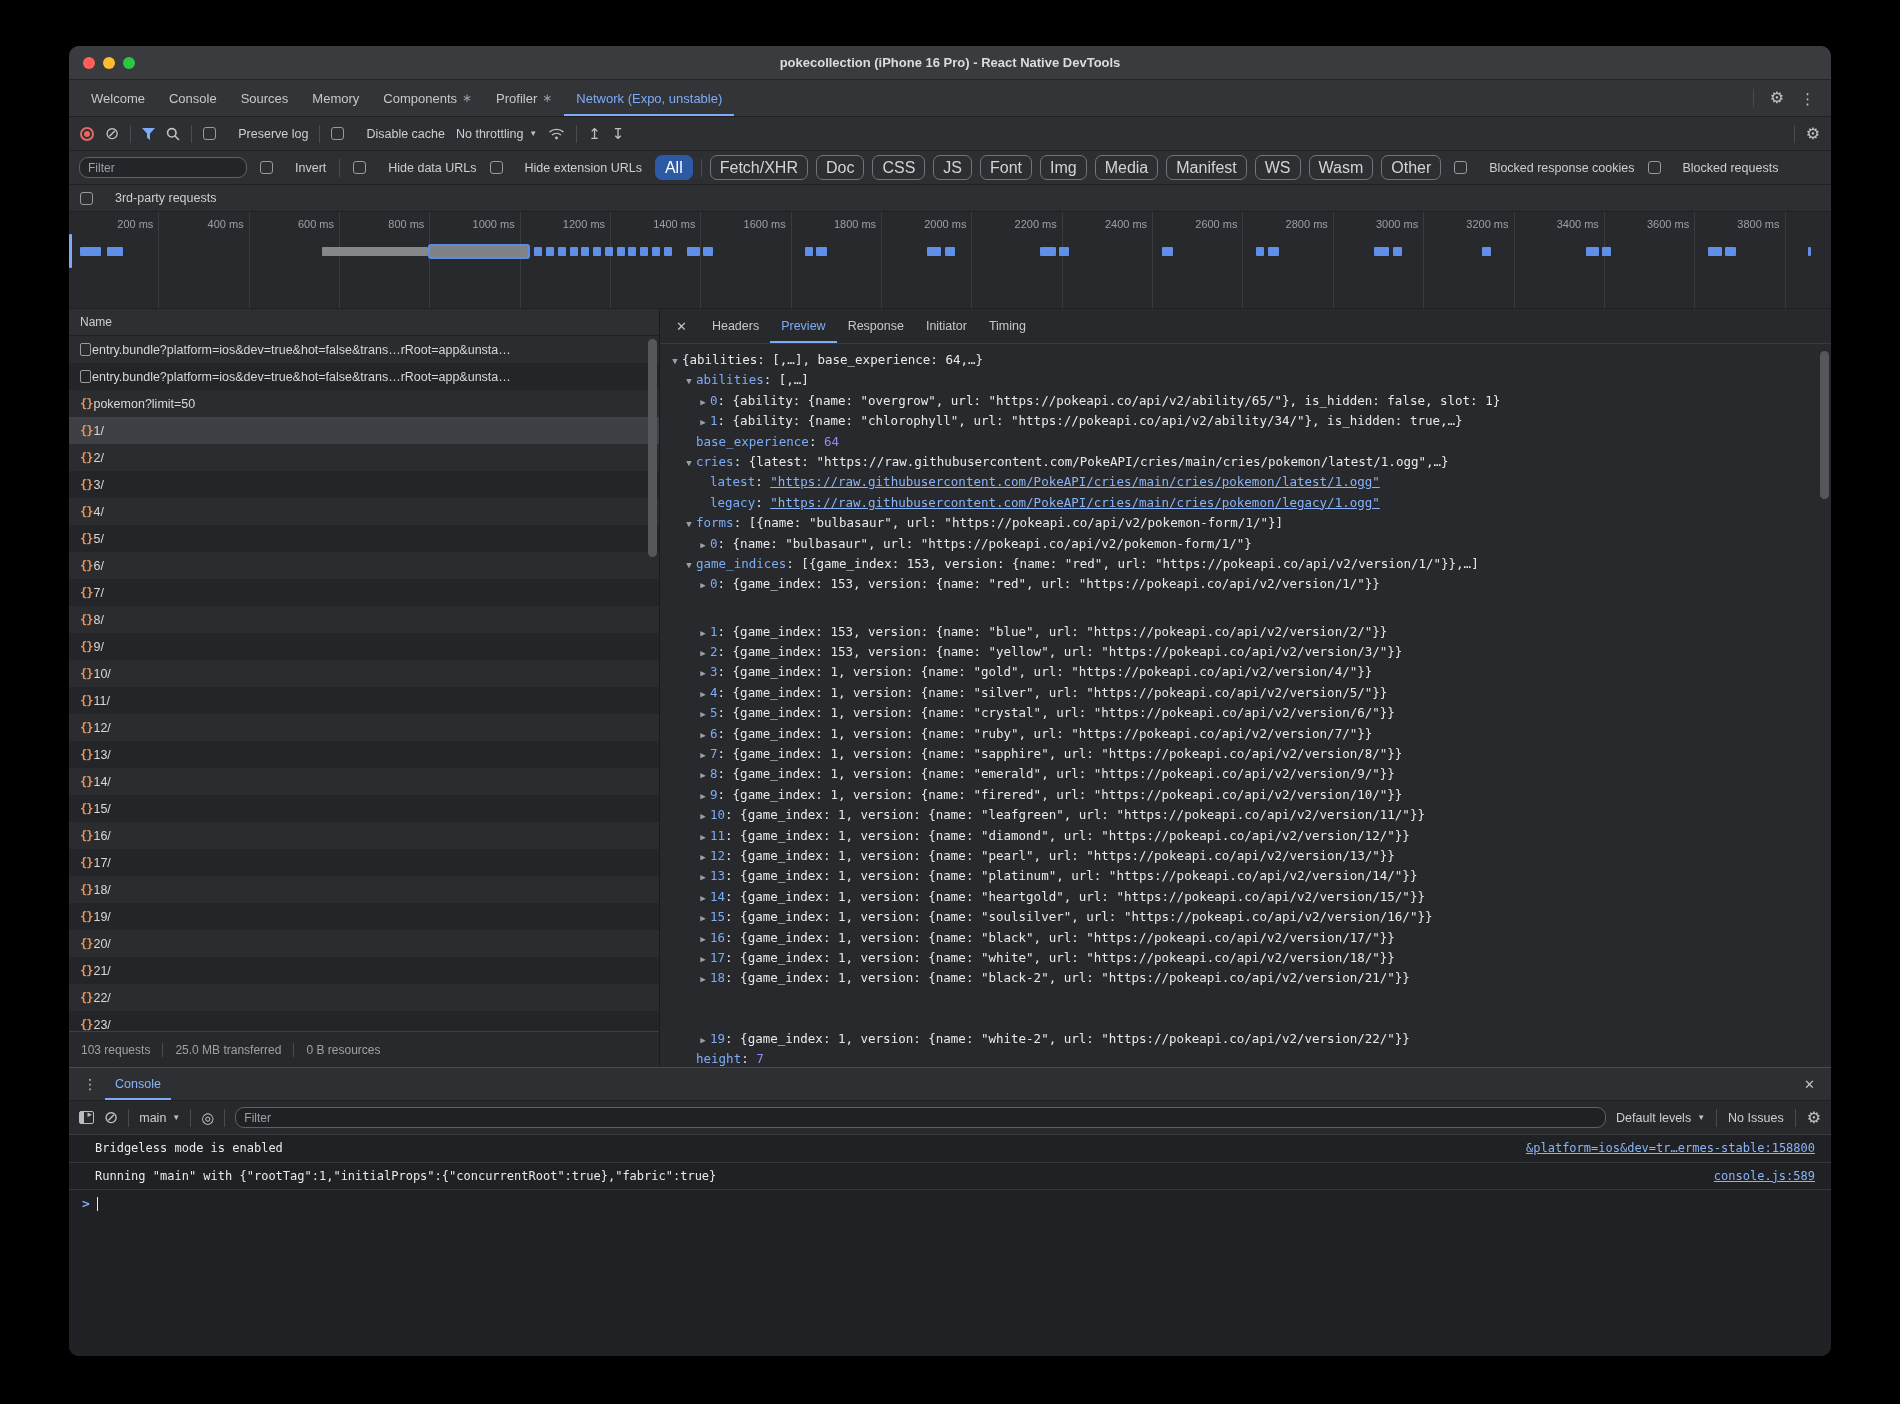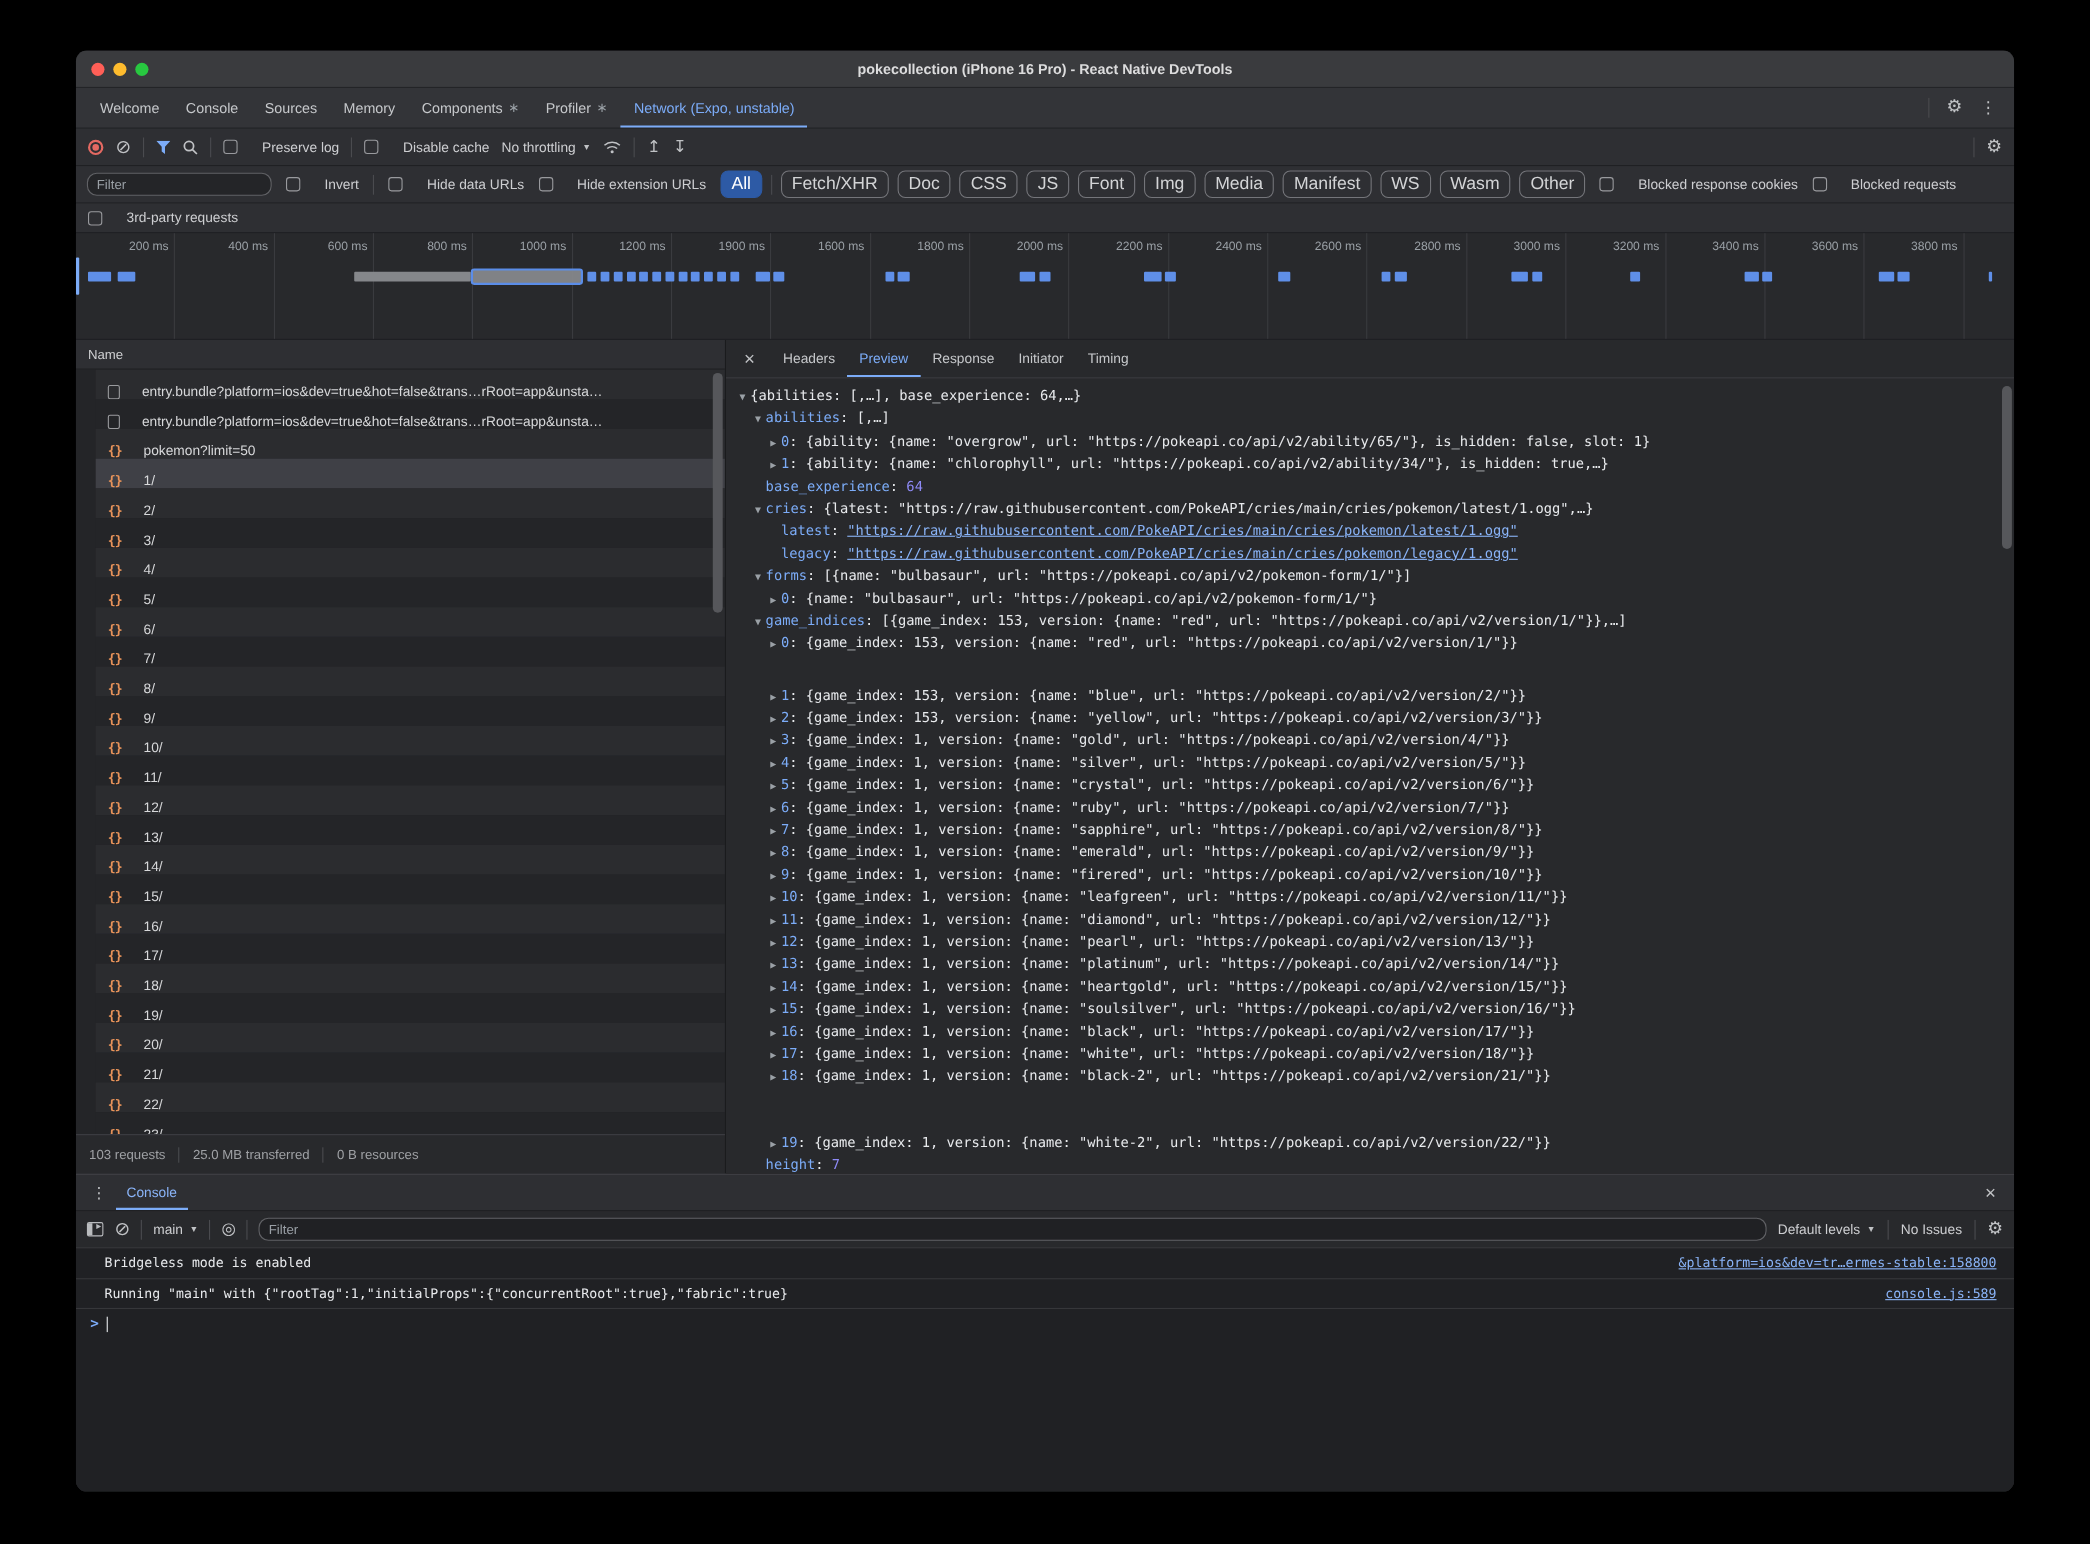--- a/index.html
+++ b/index.html
@@ -49,21 +49,21 @@
   .tl-bars{position:absolute;left:0;right:0;top:33px;height:14px;}
   .tl-bar{position:absolute;top:2px;height:9px;border-radius:1px;}
   .tl-bar.b{background:#5f8fe8;}
   .tl-bar.g{background:#85878b;}
   .tl-bar.sel{top:-1px;height:15px;border:2px solid #5b8de8;border-radius:3px;background:rgba(133,135,139,.95);}
   
   .main{flex:1 1 auto;display:flex;min-height:0;}
   .left-pane{width:591px;flex:0 0 auto;border-right:1px solid #1a1b1d;display:flex;flex-direction:column;min-height:0;background:#242528;}
   .list-header{height:27px;background:#2e2f33;border-bottom:1px solid #1f2023;display:flex;align-items:center;padding:0 11px;font-size:12px;color:#cfd0d2;flex:0 0 auto;}
   .req-list{flex:1 1 auto;overflow:hidden;position:relative;}
-  .req-row{height:27px;display:flex;align-items:flex-end;gap:20px;padding:0 11px;font-size:12.5px;color:#d7d8da;white-space:nowrap;overflow:hidden;margin-left:18px;}
+  .req-row{height:27px;display:flex;align-items:center;gap:1px;padding:0 11px;font-size:12.5px;color:#d7d8da;white-space:nowrap;overflow:hidden;}
   .req-row:nth-child(odd){background:#2b2c2f;}
   .req-row:nth-child(even){background:#242528;}
   .req-row.selected{background:#3f4046;}
   .ic-doc{width:11px;height:13px;border:1.5px solid #9a9b9e;border-radius:2px;flex:0 0 auto;}
   .ic-json{color:#e8935a;font-weight:700;font-size:12px;font-family:"DejaVu Sans Mono",monospace;letter-spacing:-1px;flex:0 0 auto;}
   .list-scrollbar{position:absolute;right:2px;top:3px;width:9px;height:218px;background:#56575b;border-radius:5px;}
   .statusbar{height:36px;border-top:1px solid #3e3f43;background:#28292c;display:flex;align-items:center;gap:12px;padding:0 12px;font-size:12px;color:#9fa1a5;flex:0 0 auto;}
   
   .right-pane{flex:1 1 auto;display:flex;flex-direction:column;min-height:0;background:#28292c;position:relative;}
   .det-tabs{height:35px;border-bottom:1px solid #3a3b3f;display:flex;align-items:stretch;gap:2px;padding:0 4px;flex:0 0 auto;}
@@ -253,21 +253,21 @@
         <div class="tl-cell">
           <span>800 ms</span>
         </div>
         <div class="tl-cell">
           <span>1000 ms</span>
         </div>
         <div class="tl-cell">
           <span>1200 ms</span>
         </div>
         <div class="tl-cell">
-          <span>1900 ms</span>
+          <span>1400 ms</span>
         </div>
         <div class="tl-cell">
           <span>1600 ms</span>
         </div>
         <div class="tl-cell">
           <span>1800 ms</span>
         </div>
         <div class="tl-cell">
           <span>2000 ms</span>
         </div>

